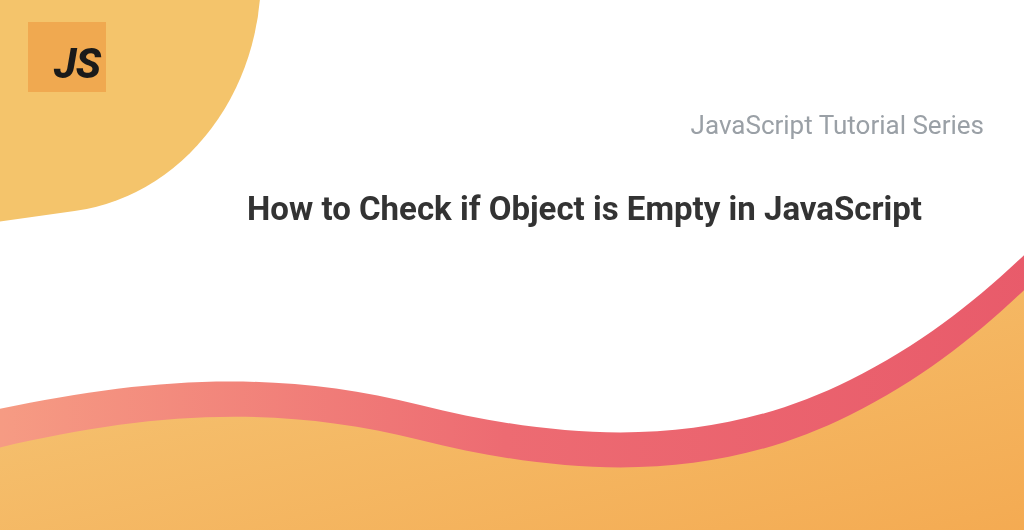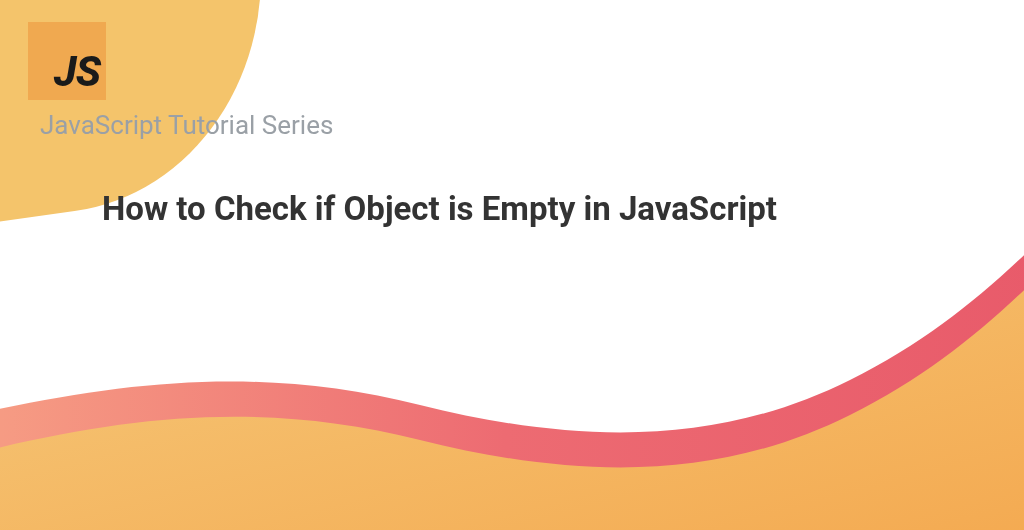--- a/index.html
+++ b/index.html
@@ -23,40 +23,40 @@
       height: 350px;
       background: #f4c46b;
       border-radius: 0 0 55% 0 / 0 0 70% 0;
       transform: rotate(-8deg);
     }
     .js-badge {
       position: absolute;
       top: 22px;
       left: 28px;
       width: 78px;
-      height: 78px;
+      height: 70px;
       background: #f0a950;
       display: flex;
       align-items: flex-end;
       justify-content: flex-end;
       padding: 4px 6px;
     }
     .js-badge-text {
       font-size: 42px;
       font-weight: 800;
       color: #1a1a1a;
       letter-spacing: -1px;
       font-style: italic;
     }
     .content {
       position: absolute;
       top: 110px;
       left: 0;
       right: 0;
-      text-align: left;
+      text-align: right;
       padding: 0 40px;
     }
     .series-label {
       font-size: 26px;
       color: #9aa0a6;
       font-weight: 400;
       margin-bottom: 48px;
     }
     .main-title {
       font-size: 33px;

